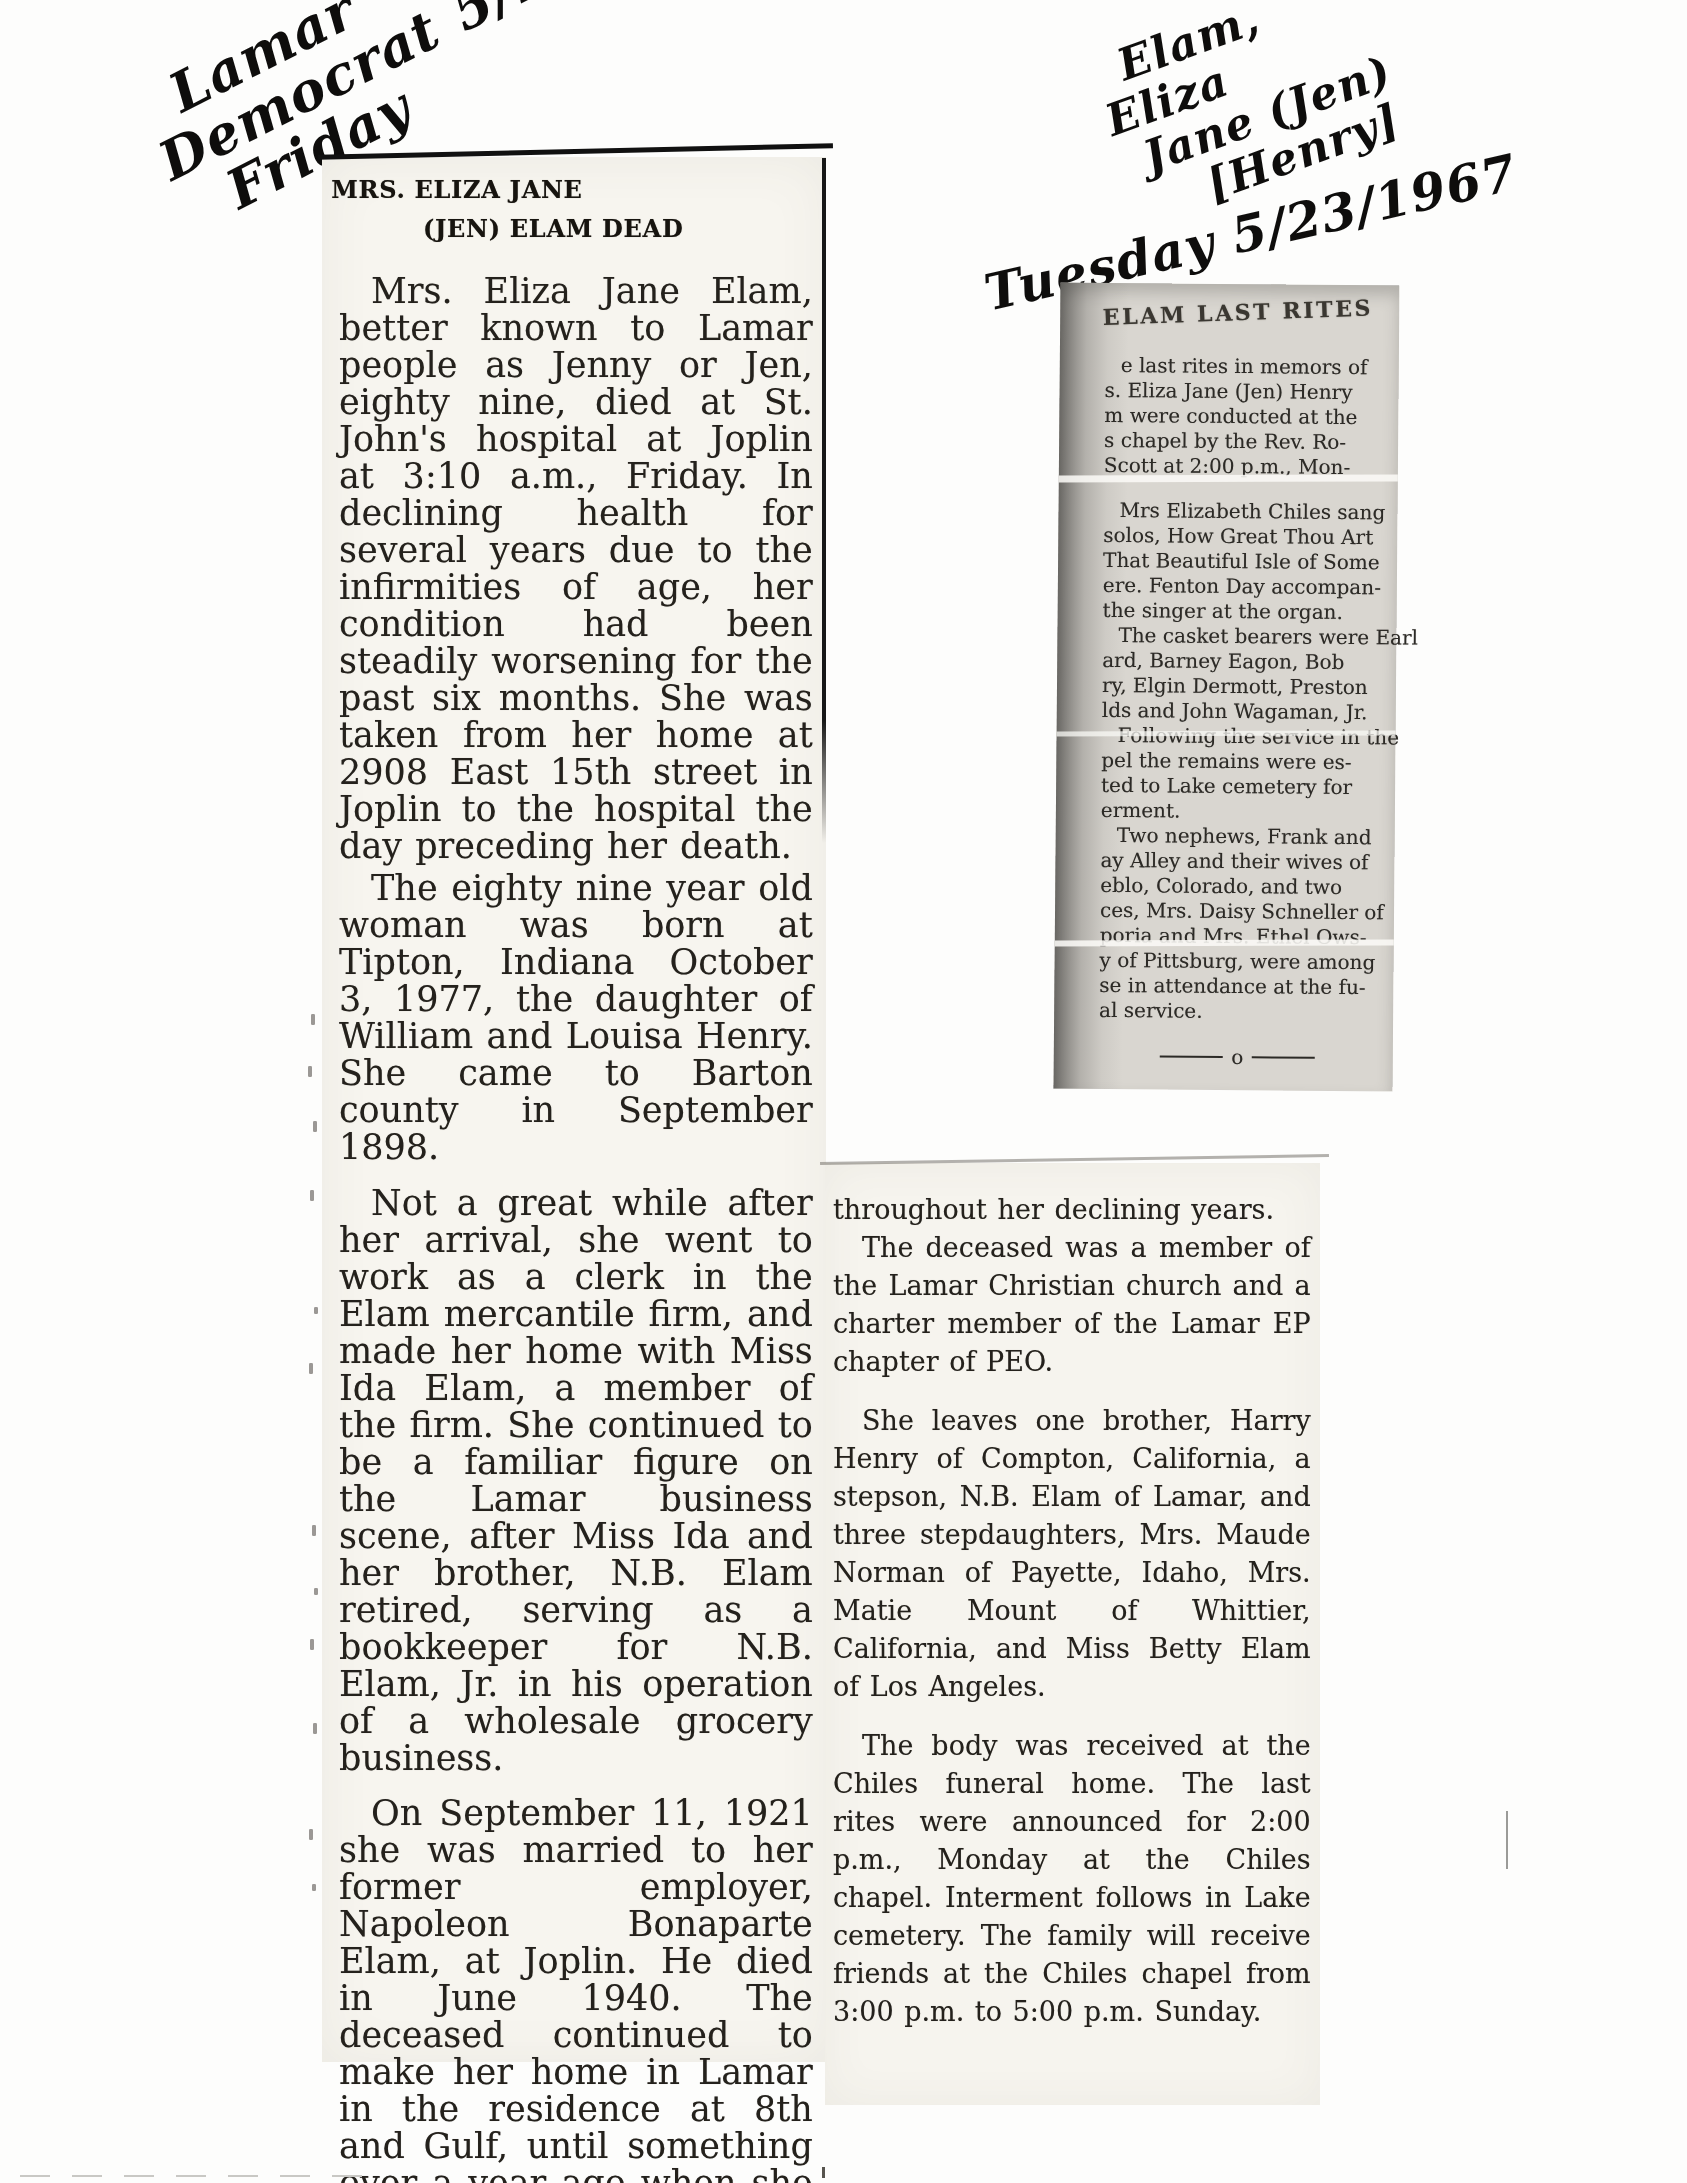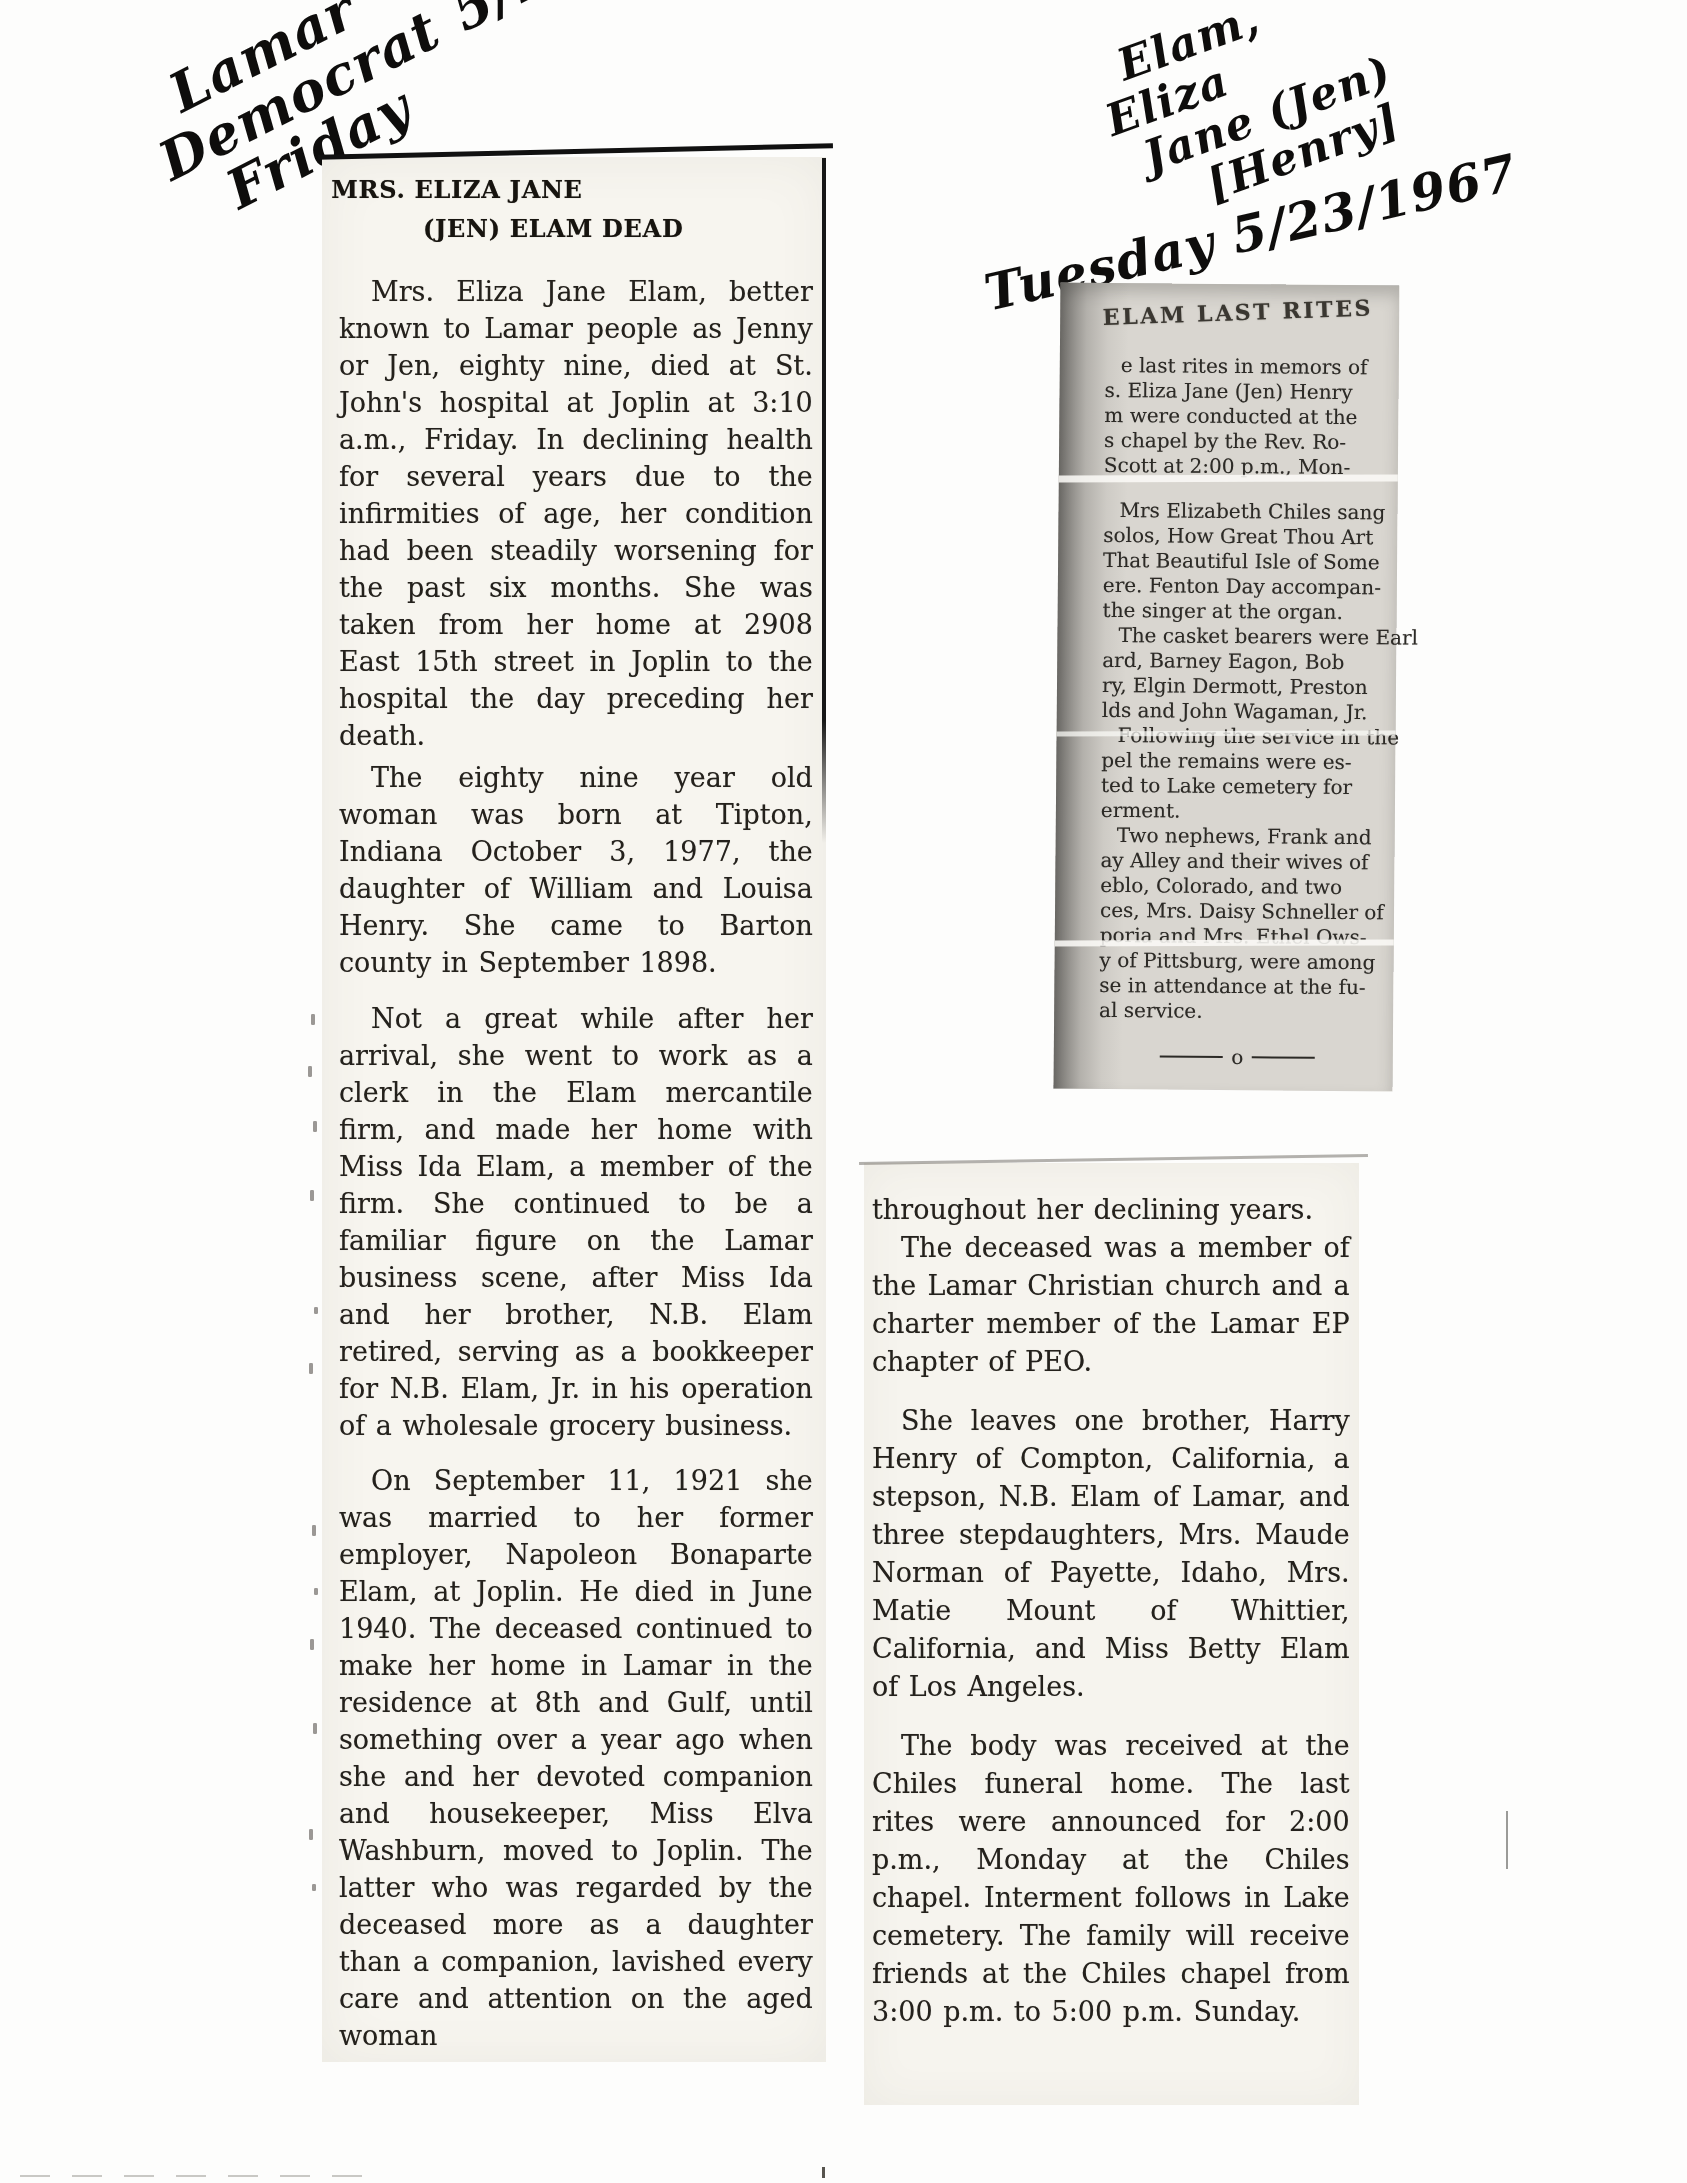--- a/index.html
+++ b/index.html
@@ -51,21 +51,21 @@
   #clip-obit .right-edge {
     position:absolute; right:0; top:1.3px; width:4px; height:685px;
     background:linear-gradient(180deg,#171717 82%, rgba(23,23,23,0));
   }
   .obit-head { margin:20px 0 0 9.3px; font-size:24px; font-weight:700;
     letter-spacing:0.7px; color:#17140f; line-height:1.12;
     text-shadow:0 0 0.7px rgba(20,16,10,.5); }
   .obit-head.l2 { margin:12px 0 0 101px; }
   .obit-body { margin:30px 13.2px 0 17px; }
   .obit-body p {
-    margin:0; font-size:27px; line-height:37px; text-align:justify;
+    margin:0; font-size:35px; line-height:37px; text-align:justify;
     text-indent:32px; color:#24211c; word-spacing:2px;
     text-shadow:0 0 0.7px rgba(36,33,28,.35);
   }
   .obit-body p.sp { margin-top:18.5px; }
   .obit-body p.sp1 { margin-top:5.3px; }
 
   
   #clip-rites {
     position:absolute; left:1057px; top:284px; width:339px; height:806px;
     background:#d9d6d0; transform:rotate(0.5deg);
@@ -93,21 +93,21 @@
   }
   #crease1 { top:191px; }
   #crease2 { top:447px; height:5.3px; opacity:.85; }
   #crease3 { top:656px; height:6px; }
   .lr-div { margin:21px 0 0 61px; display:flex; align-items:center;
     gap:8px; width:155px; color:#2c2a26; font-size:20px; }
   .lr-div .bar { flex:1; height:2.6px; background:#2c2a26; }
 
   
   #clip-cont {
-    position:absolute; left:864px; top:1163px; width:495px; height:942px;
+    position:absolute; left:825px; top:1163px; width:495px; height:942px;
     background:#f6f4ee;
     box-shadow: inset 0 0 46px rgba(90,85,70,.06);
   }
   #clip-cont .top-edge {
     position:absolute; left:-5.3px; top:-5.3px; width:509px; height:3.3px;
     background:rgba(118,115,108,.55); transform:rotate(-0.9deg);
   }
   .cont-body { margin:28px 9.3px 0 8px; }
   .cont-body p {
     margin:0; font-size:27px; line-height:38px; text-align:justify;

